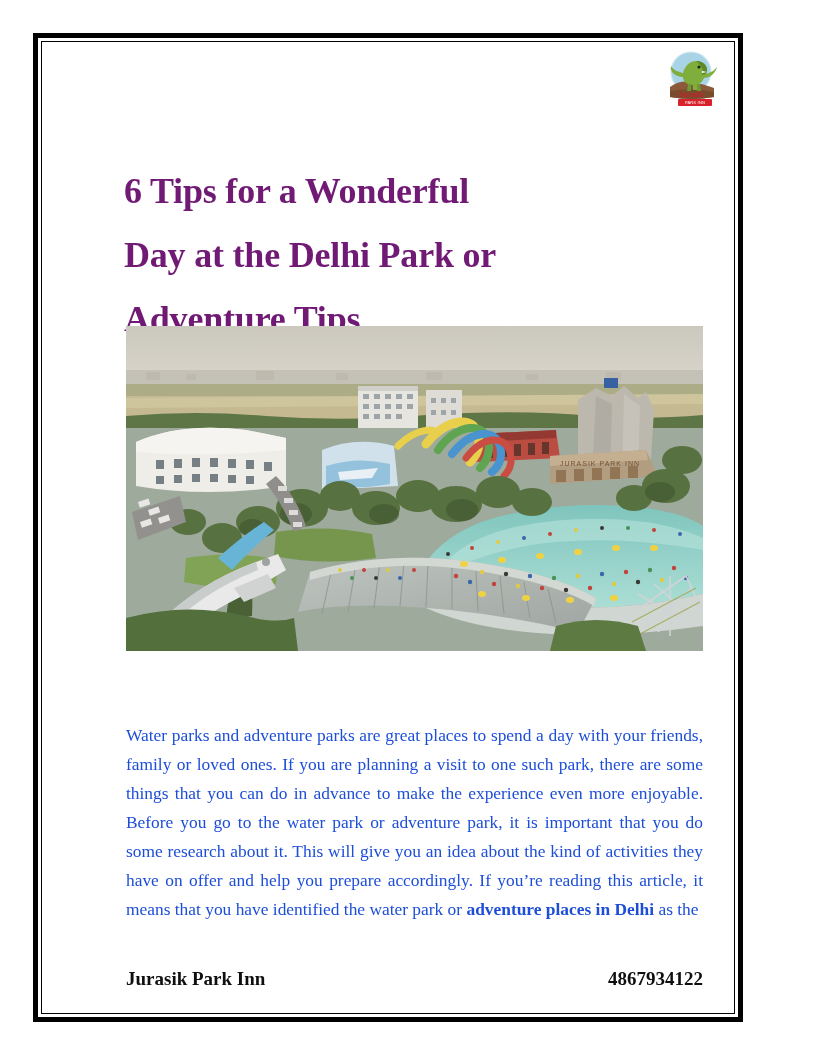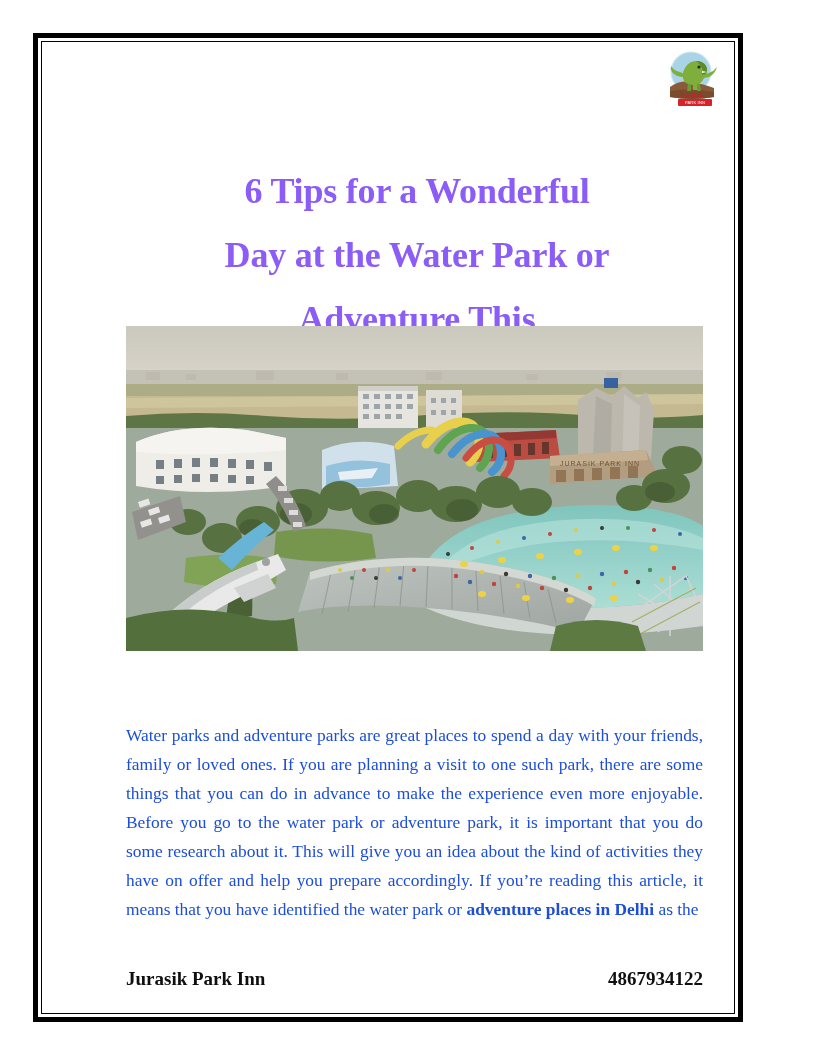--- a/index.html
+++ b/index.html
@@ -54,25 +54,24 @@
     height: 62px;
   }
   .logo svg { display: block; }
 
   
   .doc-title {
     position: absolute;
     left: 82px;
     top: 93px;
     width: 586px;
-    text-align: center;
     font-size: 36px;
     line-height: 64px;
     font-weight: bold;
-    color: #8b5cf6;
+    color: #701a75;
     letter-spacing: -0.2px;
     font-family: "Liberation Serif", "DejaVu Serif", serif;
   }
 
   
   .hero {
     position: absolute;
     left: 84px;
     top: 284px;
     width: 577px;
@@ -149,22 +148,22 @@
             <text x="27" y="50" font-family="'Liberation Serif', serif" font-size="7.5" font-weight="bold" fill="#c8202a" text-anchor="middle">Jurasik</text>
 
             <rect x="14" y="52" width="34" height="7" rx="1" fill="#d8212a"></rect>
             <text x="31" y="57.4" font-family="'Liberation Sans', sans-serif" font-size="4" fill="#ffffff" text-anchor="middle" letter-spacing="0.2">PARK INN</text>
           </g>
         </svg>
       </div>
 
       <h1 class="doc-title">
         <span>6 Tips for a Wonderful</span><br>
-        <span>Day at the Water Park or</span><br>
-        <span>Adventure This</span>
+        <span>Day at the Delhi Park or</span><br>
+        <span>Adventure Tips</span>
       </h1>
 
       <div class="hero">
         <svg width="577" height="325" viewBox="0 0 577 325" xmlns="http://www.w3.org/2000/svg" preserveAspectRatio="none">
           <defs>
             <linearGradient id="skyg" x1="0" y1="0" x2="0" y2="1">
               <stop offset="0%" stop-color="#c9c7bd"></stop>
               <stop offset="100%" stop-color="#d9d6cc"></stop>
             </linearGradient>
             <linearGradient id="poolg" x1="0" y1="0" x2="0" y2="1">

